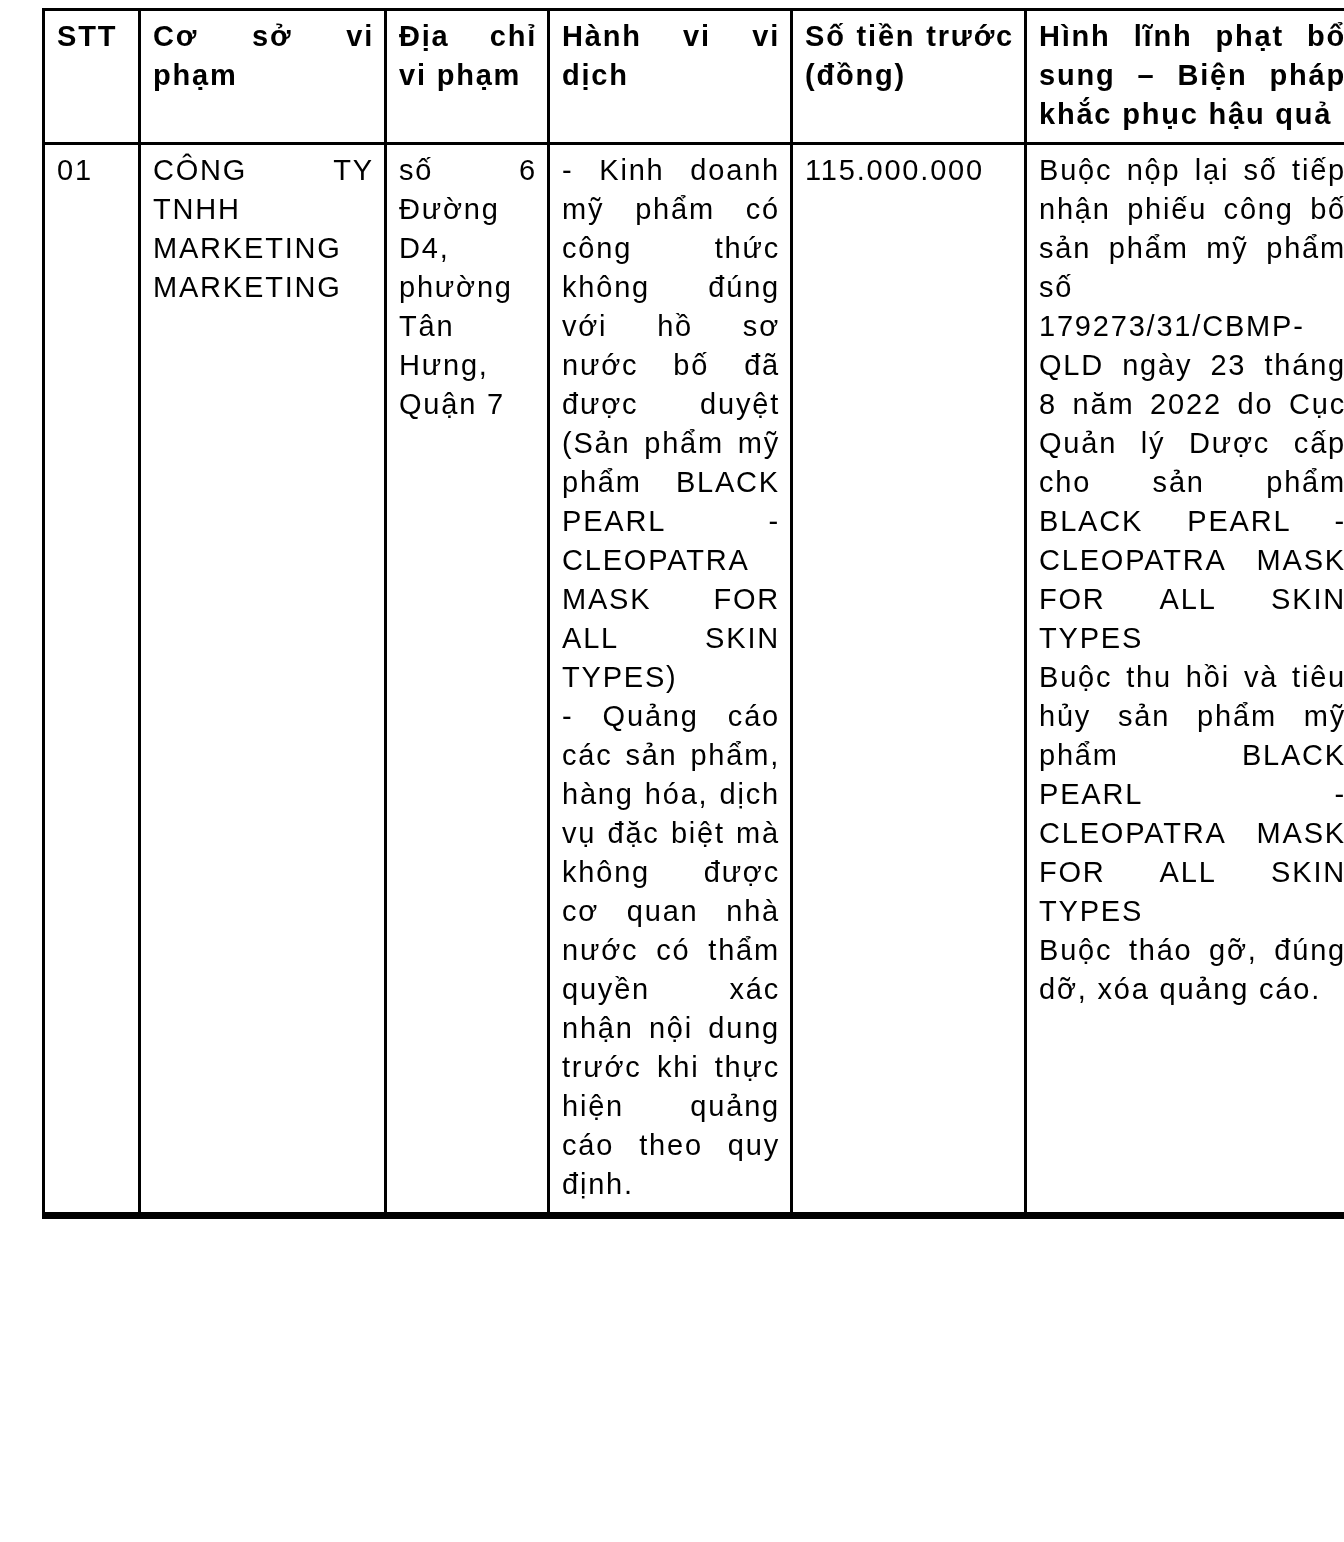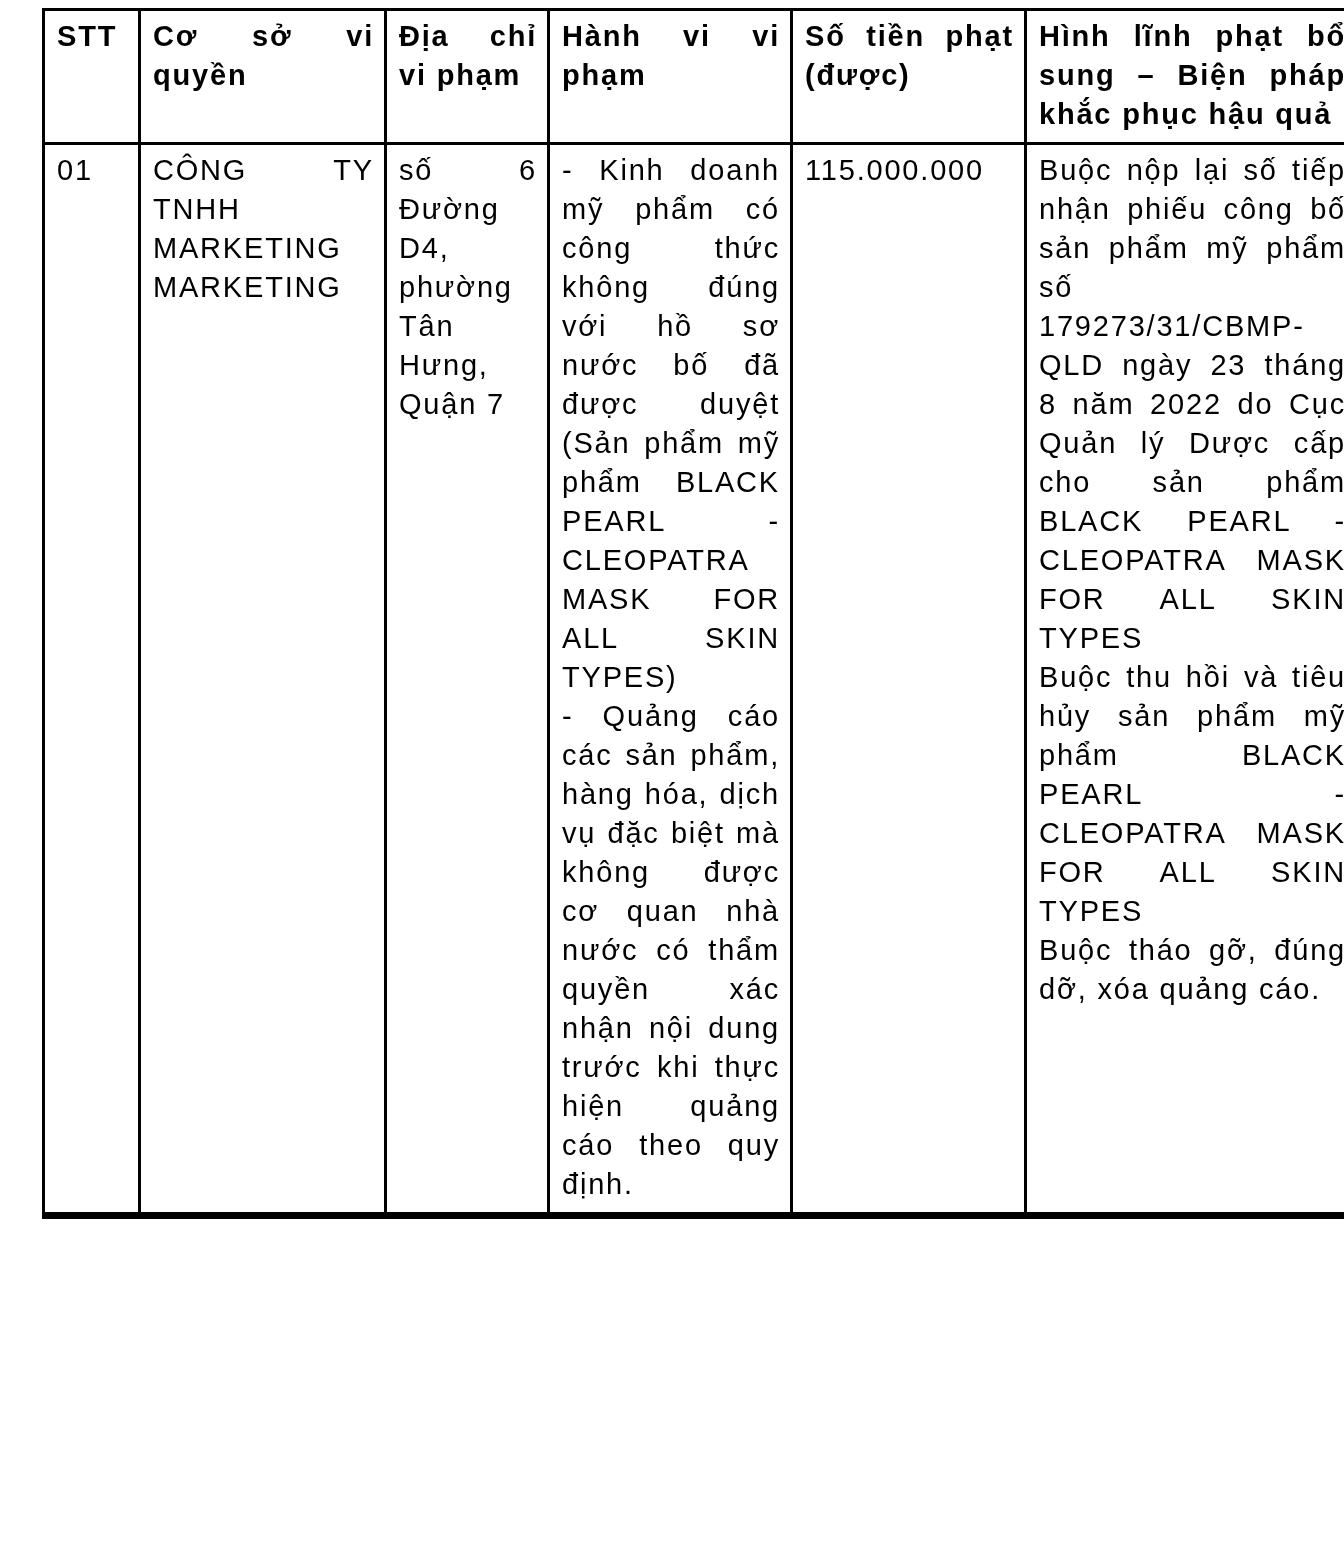--- a/index.html
+++ b/index.html
@@ -70,30 +70,30 @@
       <col style="width:243px">
       <col style="width:234px">
       <col style="width:332px">
     </colgroup>
     <thead>
       <tr>
         <th>
           <p class="para">STT</p>
         </th>
         <th>
-          <p class="para">Cơ sở vi quyền</p>
+          <p class="para">Cơ sở vi phạm</p>
         </th>
         <th>
           <p class="para">Địa chỉ vi phạm</p>
         </th>
         <th>
-          <p class="para">Hành vi vi phạm</p>
+          <p class="para">Hành vi vi dịch</p>
         </th>
         <th>
-          <p class="para">Số tiền phạt (được)</p>
+          <p class="para">Số tiền trước (đồng)</p>
         </th>
         <th>
           <p class="para">Hình lĩnh phạt bổ sung – Biện pháp khắc phục hậu quả</p>
         </th>
       </tr>
     </thead>
     <tbody>
       <tr>
         <td>
           <p class="para">01</p>

